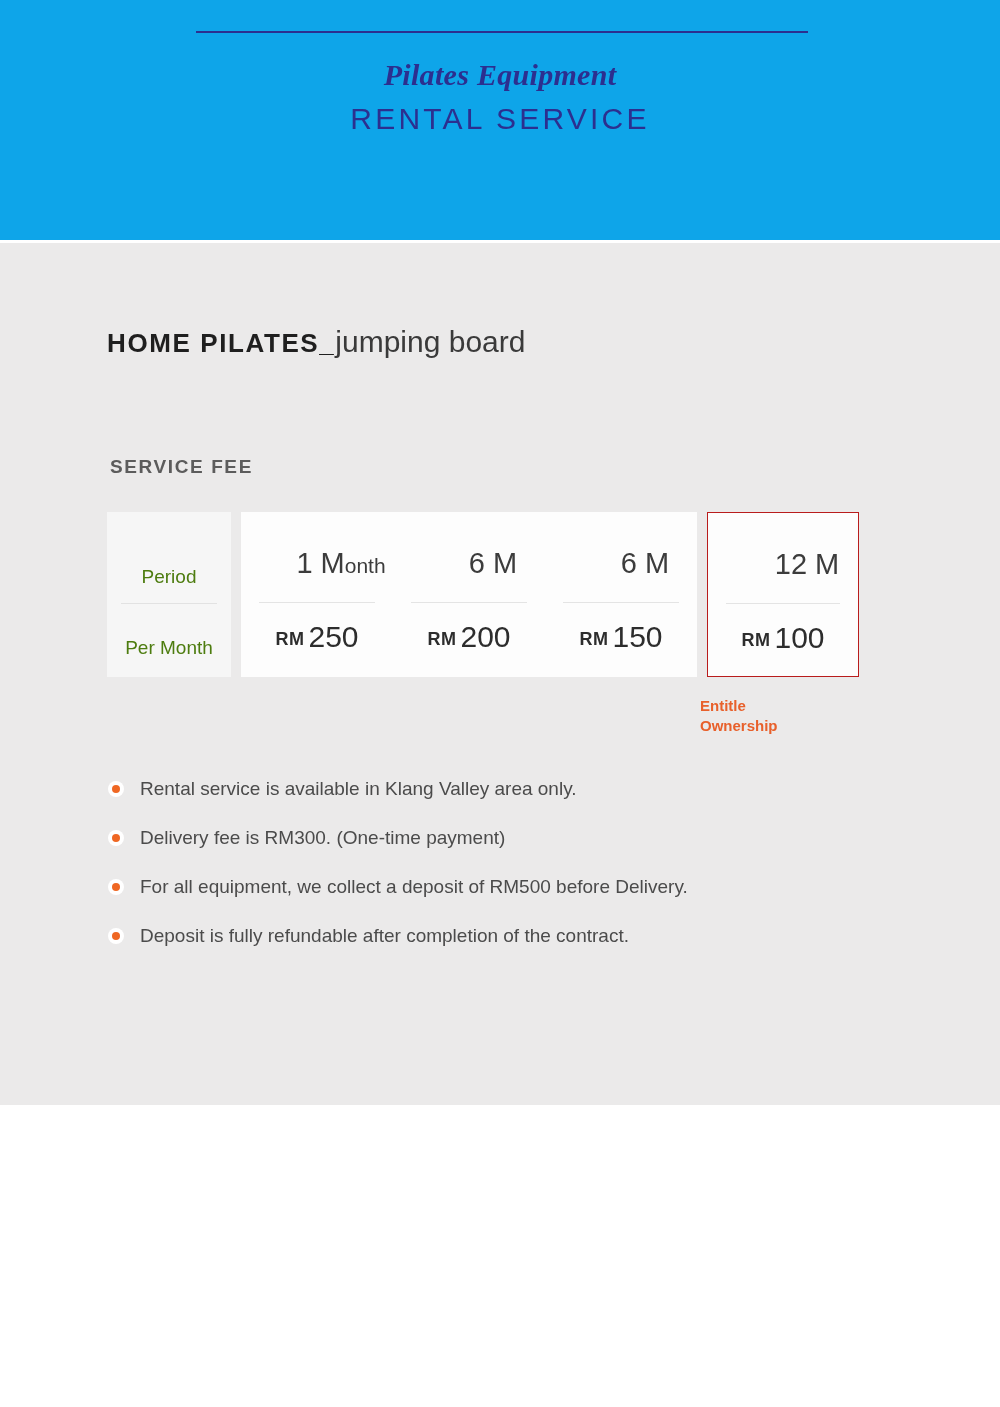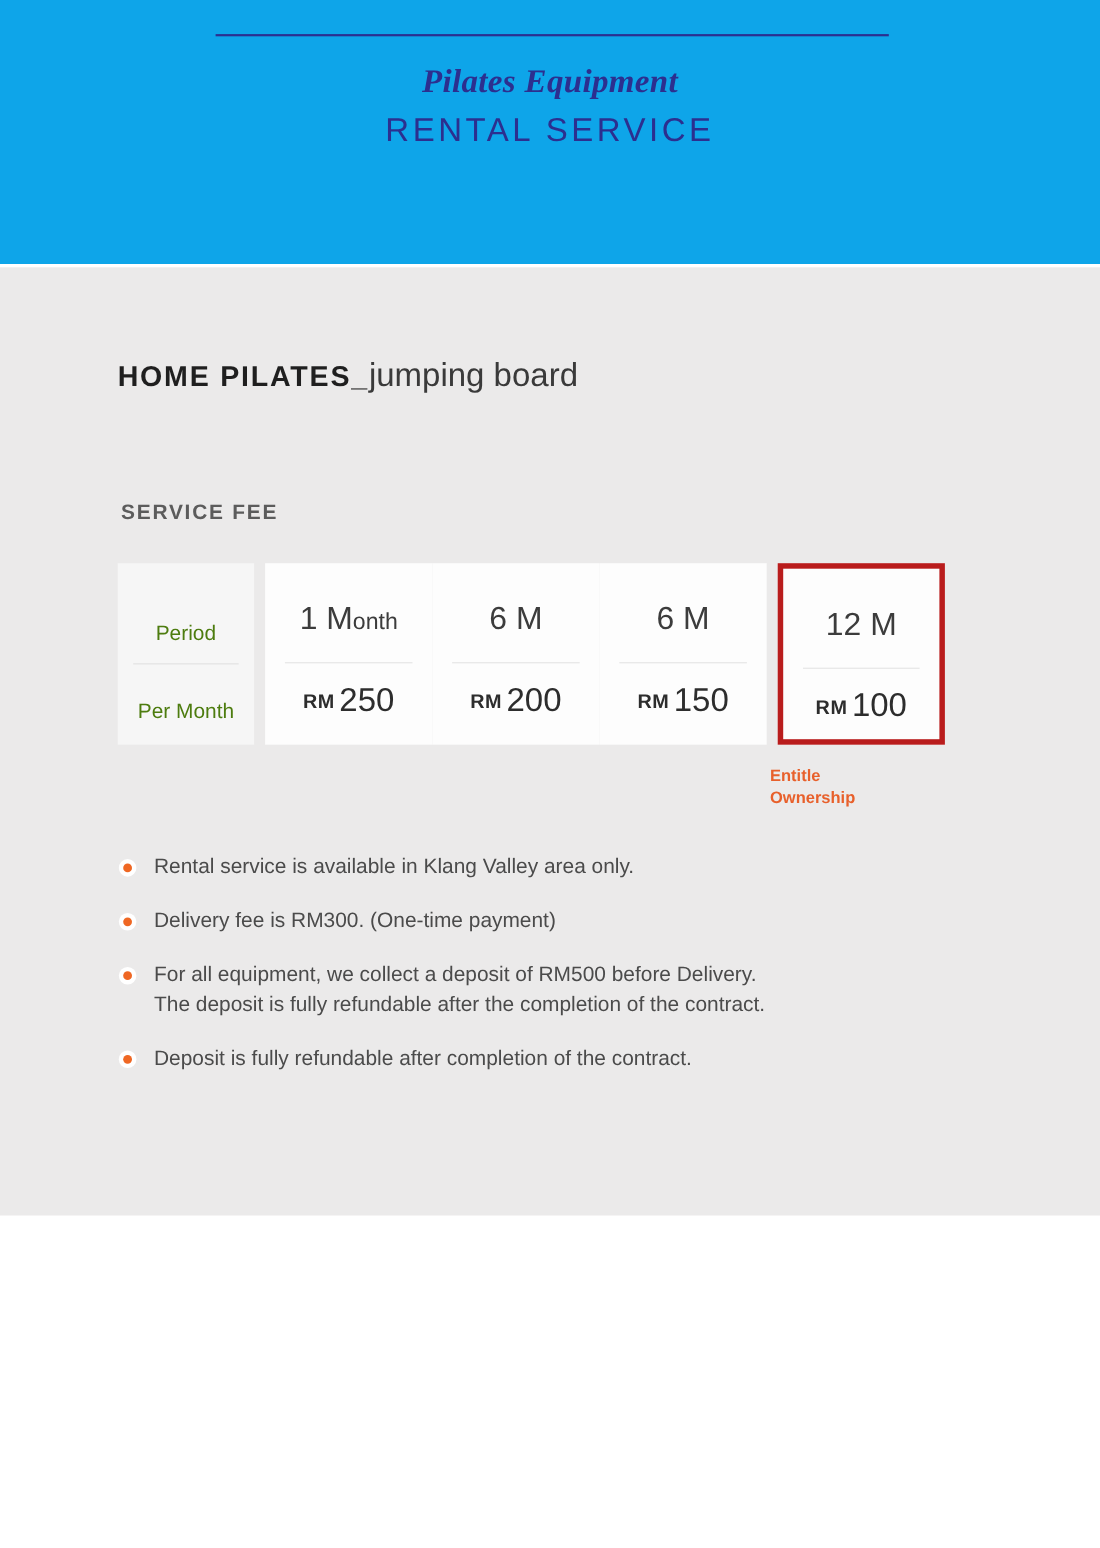--- a/index.html
+++ b/index.html
@@ -146,30 +146,31 @@
     position: absolute;
     top: 0;
     width: 152px;
     height: 165px;
     background: #fdfdfd;
     box-sizing: border-box;
   }
   .plan.p0 { left: 0px; }
   .plan.p1 { left: 152px; }
   .plan.p2 { left: 304px; }
-  .plan.p3 { left: 466px; background: #fdfdfd; border: 5px solid #b91c1c; }
+  .plan.p3 { left: 466px; background: #fdfdfd; border: 1px solid #b91c1c; }
 
   .plan .period-cell {
     position: absolute;
     top: 35px;
     left: 0;
     width: 100%;
     text-align: center;
     color: #3c3c3c;
     white-space: nowrap;
+    padding-left: 24px;
   }
   .plan .period-cell .big {
     font-size: 29px;
     font-weight: 400;
   }
   .plan .period-cell .sm {
     font-size: 21px;
     font-weight: 400;
   }
   .plan .hr {
@@ -331,21 +332,20 @@
   </div>
 
   <div class="note">
     <span class="bullet"></span>
     <span>Delivery fee is RM300. (One-time payment)</span>
   </div>
 
   <div class="note">
     <span class="bullet"></span>
     <span>For all equipment, we collect a deposit of RM500 before Delivery.</span>
-    <span class="line2">The deposit is fully refundable after the completion of the contract.</span>
   </div>
 
   <div class="note">
     <span class="bullet"></span>
     <span class="line2">Deposit is fully refundable after completion of the contract.</span>
   </div>
 
 </div>
 
 </body></html>

